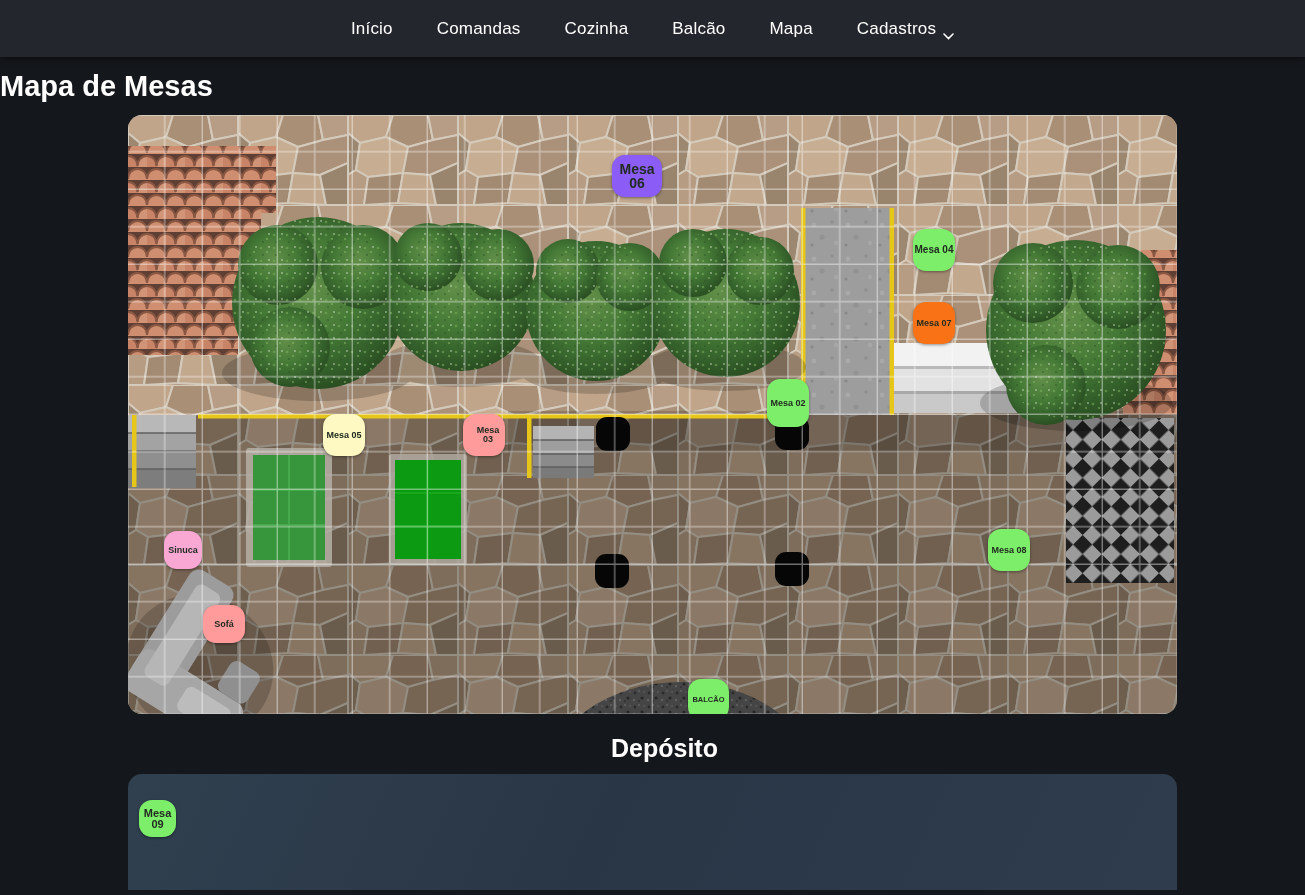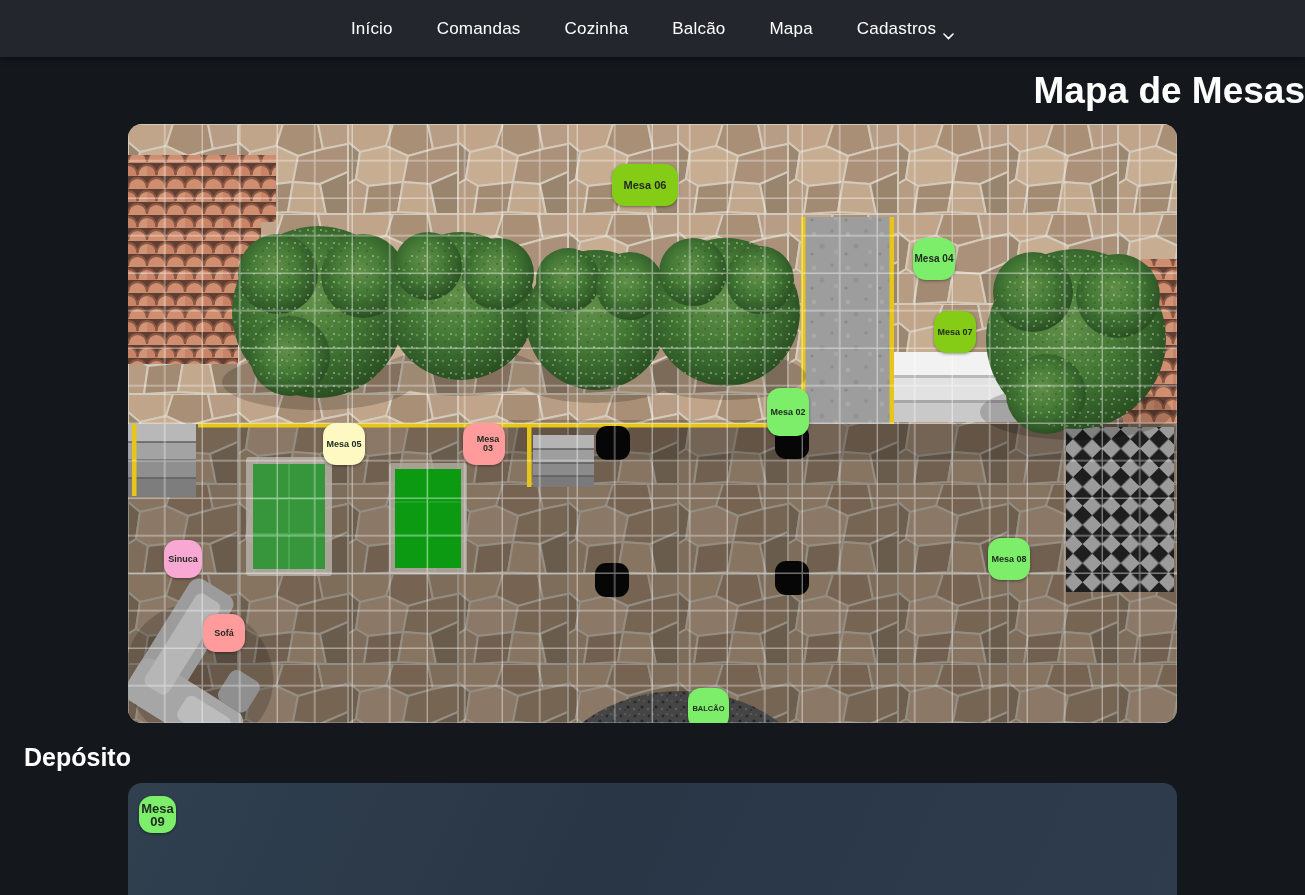--- a/index.html
+++ b/index.html
@@ -15,25 +15,25 @@
     display:flex; align-items:center; justify-content:center; gap:44px;
     box-shadow:0 2px 6px rgba(0,0,0,.45);
   }
   .nav-item {
     color:#fff; font-size:17px; letter-spacing:.2px;
     cursor:pointer; display:flex; align-items:center; gap:7px;
   }
   .chev { width:11px; height:7px; display:inline-block; }
   
   .page-title {
-    color:#fff; font-size:37px; font-weight:bold; text-align:right;
+    color:#fff; font-size:29px; font-weight:bold; text-align:left;
     margin:13px 0 12px 0;
   }
   .section-title {
-    color:#fff; font-size:25px; font-weight:bold; 
+    color:#fff; font-size:25px; font-weight:bold; text-align:center;
     margin:20px 0 11px 0;
     padding-left:24px;
   }
   
   .map-wrap {
     position:relative; width:1049px; height:599px; margin:0 auto;
     border-radius:14px; overflow:hidden; background:#8b7a66;
   }
   .map-wrap svg { position:absolute; inset:0; display:block; }
   
@@ -256,29 +256,29 @@
         <circle cx="905" cy="168" r="40" fill="url(#treeG)"></circle>
         <circle cx="990" cy="172" r="42" fill="url(#treeG)"></circle>
         <circle cx="918" cy="270" r="40" fill="url(#treeG)"></circle>
         <circle cx="948" cy="215" r="90" fill="url(#leaf)" opacity="0.55"></circle>
       </g>
     </g>
 
     <rect width="1049" height="599" fill="url(#grid)"></rect>
   </svg>
 
-<div class="marker" style="left: 484px; top: 40px; width: 66px; height: 42px; font-size: 11px; background: #84cc16;">Mesa 06</div>
+<div class="marker" style="left: 484px; top: 40px; width: 50px; height: 42px; font-size: 14px; background: #8b5cf6;">Mesa 06</div>
     <div class="marker" style="left: 785px; top: 114px; width: 42px; height: 42px; font-size: 10px; background: rgb(125, 238, 105);">Mesa 04</div>
-    <div class="marker" style="left: 806px; top: 187px; width: 42px; height: 42px; font-size: 9px; background: #84cc16;">Mesa 07</div>
+    <div class="marker" style="left: 785px; top: 187px; width: 42px; height: 42px; font-size: 9px; background: #f97316;">Mesa 07</div>
     <div class="marker" style="left: 639px; top: 264px; width: 42px; height: 48px; font-size: 9px; background: rgb(125, 238, 105);">Mesa 02</div>
     <div class="marker" style="left: 185px; top: 299px; width: 42px; height: 42px; font-size: 9px; background: #fef9c3; margin-left: 10px;">Mesa 05</div>
     <div class="marker" style="left: 335px; top: 299px; width: 42px; height: 42px; font-size: 9px; background: rgb(255, 155, 155); padding-left: 8px;">Mesa 03</div>
     <div class="marker" style="left: 860px; top: 374px; width: 42px; height: 42px; font-size: 9px; background: rgb(125, 238, 105); margin-top: 40px;">Mesa 08</div>
     <div class="marker" style="left: 36px; top: 416px; width: 38px; height: 38px; font-size: 9px; background: #f9a8d4;">Sinuca</div>
     <div class="marker" style="left: 75px; top: 490px; width: 42px; height: 38px; font-size: 9px; background: rgb(255, 155, 155);">Sofá</div>
     <div class="marker" style="left: 560px; top: 564px; width: 41px; height: 41px; font-size: 7.5px; background: rgb(125, 238, 105);">BALCÃO</div>
   </div>
 
 <div class="section-title">Depósito</div>
 <div class="deposito-panel" id="deposito-panel">
 
-<div class="marker" style="left: 11px; top: 13px; width: 37px; height: 37px; font-size: 13px; background: rgb(125, 238, 105);">Mesa 09</div>
+<div class="marker" style="left: 11px; top: 26px; width: 37px; height: 37px; font-size: 11px; background: rgb(125, 238, 105);">Mesa 09</div>
   </div>
 
 </body></html>

